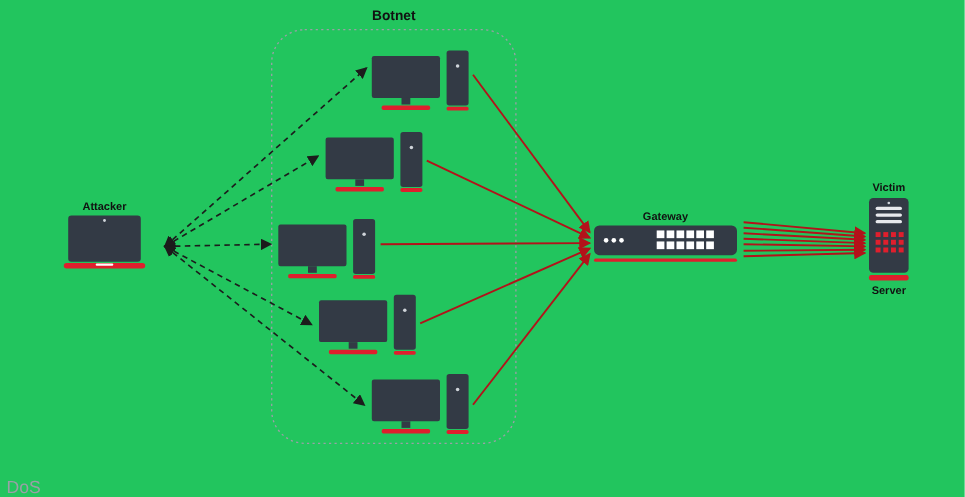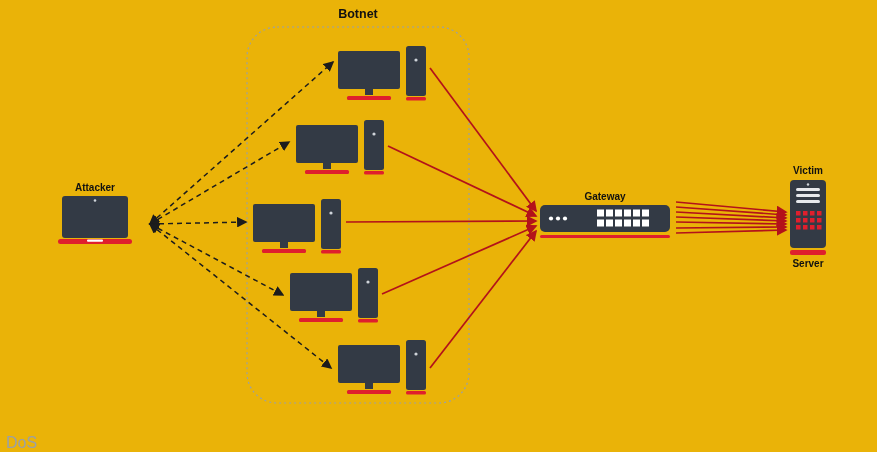--- a/index.html
+++ b/index.html
@@ -5,21 +5,21 @@
   :root{
     --device-dark:#333a45;
     --red-accent:#df1f2d;
     --red-arrow:#b3121a;
     --line-dark:#1c1c1c;
     --box-border:#9aa0a6;
     --watermark:#9aa0a6;
   }
   *{box-sizing:border-box}
   body{margin:0;background:#fff;font-family:"Liberation Sans",sans-serif}
-  .stage{position:relative;width:877px;height:452px;background:#eab308;overflow:hidden}
+  .stage{position:relative;width:877px;height:452px;background:#22c55e;overflow:hidden}
   svg{display:block}
   .device{fill:var(--device-dark)}
   .accent{fill:var(--red-accent)}
   .white{fill:#ffffff}
   .lightdot{fill:#cfd4da}
   .vent{fill:#e7e9ec}
   .botnet-box{fill:none;stroke:var(--box-border);stroke-width:1.2;stroke-dasharray:2 3}
   .dashed-arrow{stroke:var(--line-dark);stroke-width:1.5;stroke-dasharray:5 4;fill:none}
   .red-arrow{stroke:var(--red-arrow);stroke-width:1.7;fill:none}
   .label{font-weight:bold;font-size:10px;fill:#111;text-anchor:middle}

